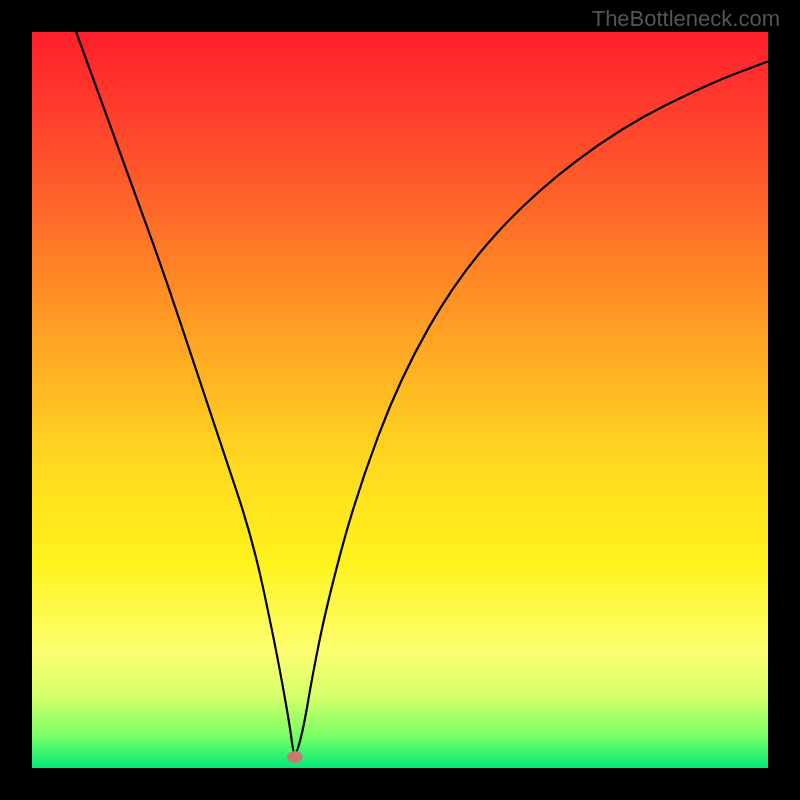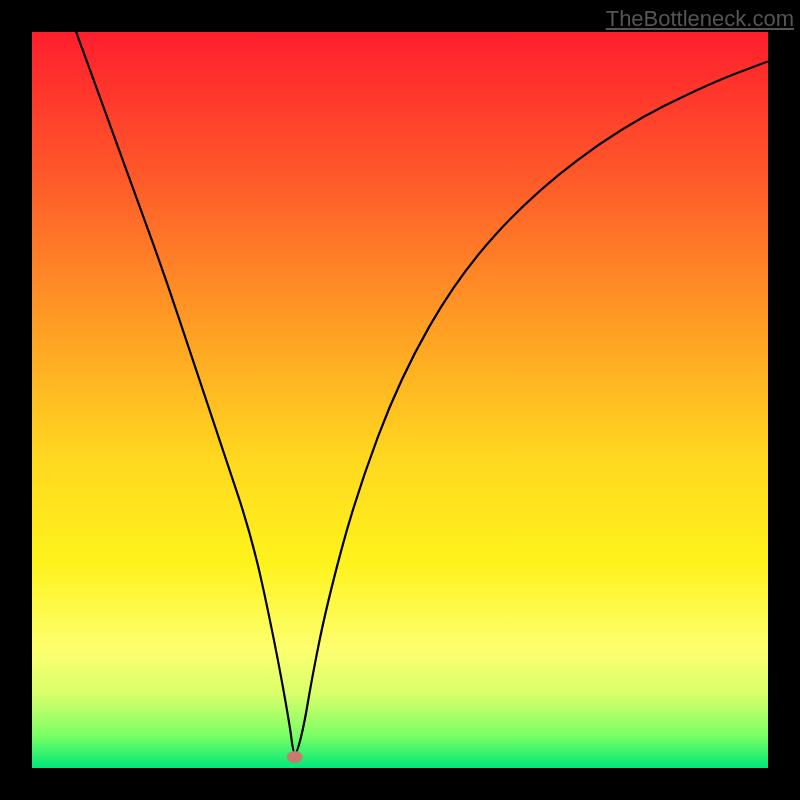--- a/index.html
+++ b/index.html
@@ -7,26 +7,25 @@
     padding: 0;
     width: 800px;
     height: 800px;
     background: #000;
     position: relative;
     font-family: Arial, sans-serif;
   }
   .watermark {
     position: absolute;
     top: 6px;
-    right: 6px;
+    right: 20px;
     color: #555;
     font-size: 22px;
     font-weight: 500;
     z-index: 10;
-    text-decoration: underline;
   }
   .frame {
     position: absolute;
     left: 32px;
     top: 32px;
     width: 736px;
     height: 736px;
     background: #000;
   }
   svg {

